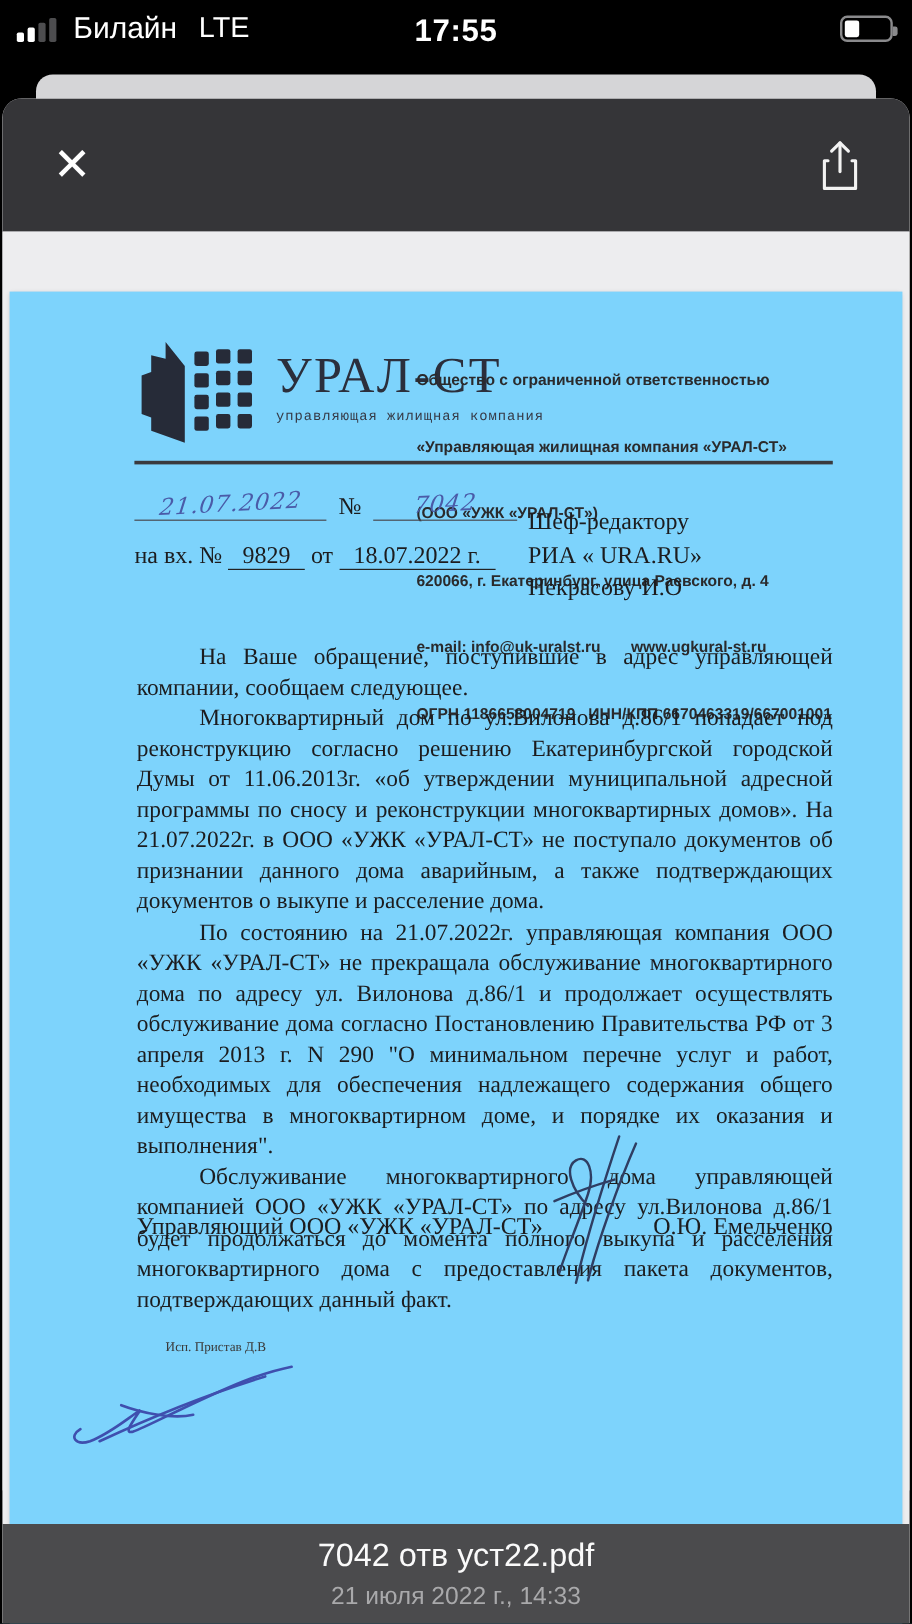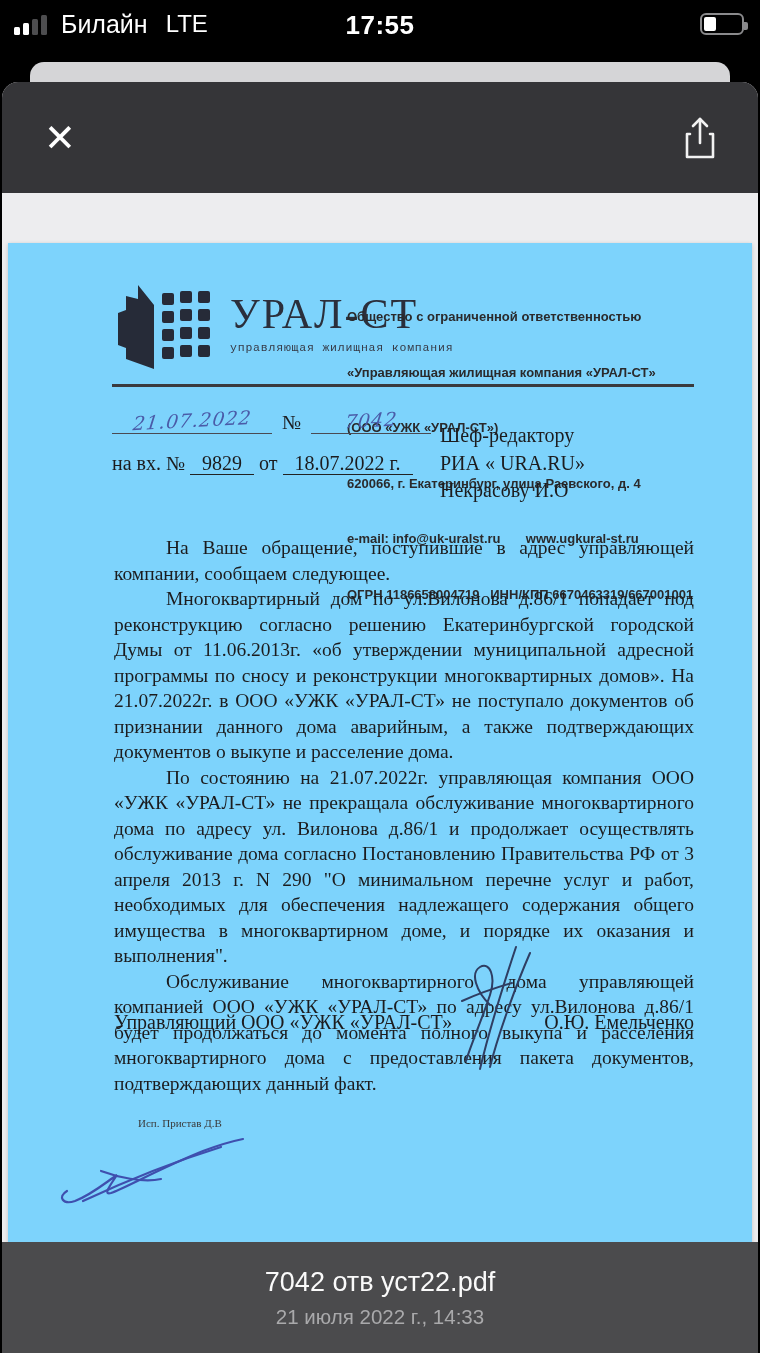--- a/index.html
+++ b/index.html
@@ -55,21 +55,21 @@
   .addressee { position:absolute; left:432px; top:160px; width:260px; font-size:20px; line-height:27.5px;margin-top:19px; }
   
   .body-text { position:absolute; left:106px; top:292px; width:580px; font-size:19.5px; line-height:25.5px; text-align:justify; }
   .body-text p { text-indent:52px; }
   
   .sign-row { position:absolute; left:106px; top:768px; width:580px; display:flex; justify-content:space-between; font-size:20px; }
   .sign-svg { position:absolute; left:438px; top:700px; }
   .executor { position:absolute; left:130px; top:874px; font-size:11px; color:#3a3a3a; font-family:"Liberation Serif", serif; }
   .blue-sign { position:absolute; left:45px; top:892px; }
   
-  .viewer-footer { position:absolute; bottom:0; left:0; width:100%; height:111px; background:#4b4b4d; display:flex; flex-direction:column; align-items:center; justify-content:center; gap:7px; }
+  .viewer-footer { position:absolute; bottom:0; left:0; width:100%; height:83px; background:#4b4b4d; display:flex; flex-direction:column; align-items:center; justify-content:center; gap:7px; }
   .footer-name { color:#fafafa; font-size:27px; }
   .footer-date { color:#a9a9ab; font-size:20.5px; }
 </style>
 </head>
 <body>
 
 <div class="phone">
 
   <div class="status-bar">
     <div class="sb-left">

